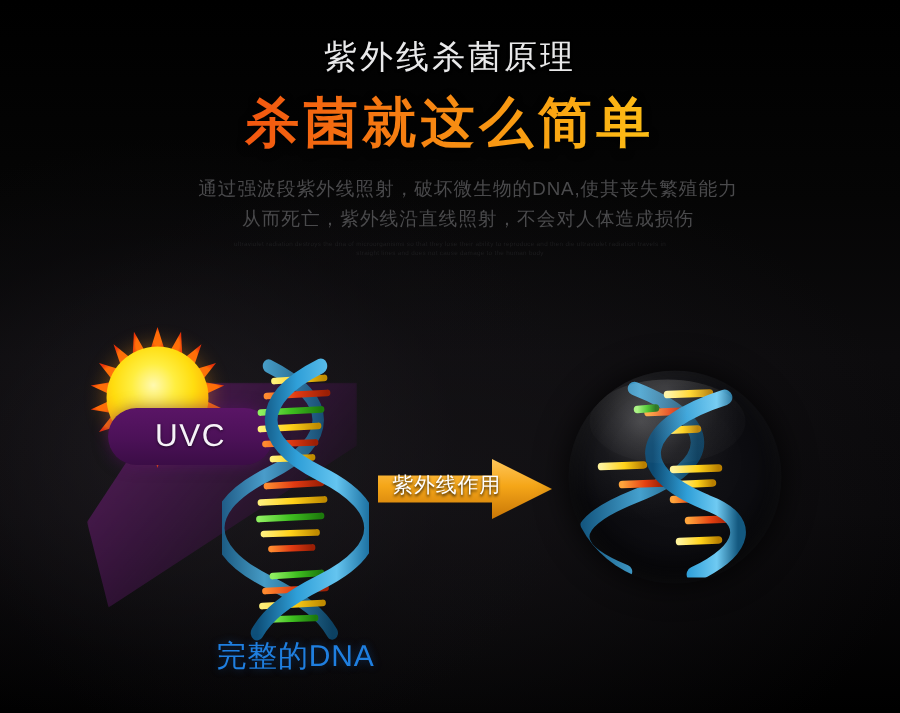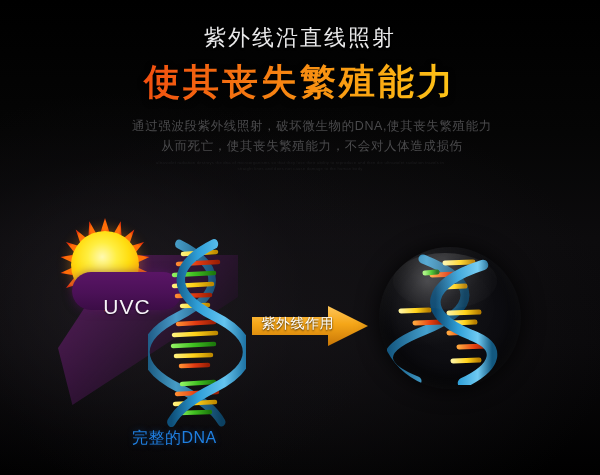--- a/index.html
+++ b/index.html
@@ -108,21 +108,21 @@
   .uvc-pill {
     position: absolute;
     left: 72px; top: 272px;
     width: 110px; height: 38px;
     border-radius: 19px;
     background: linear-gradient(180deg, #5a1566 0%, #4b1157 55%, #3b0d46 100%);
     box-shadow: 0 0 10px rgba(90,20,104,0.55);
   }
   .uvc-text {
     position: absolute;
-    left: 72px; top: 288px;
+    left: 72px; top: 272px;
     width: 110px; height: 38px;
     line-height: 38px;
     text-align: center;
     color: #f6f2f8;
     font-size: 21px;
     letter-spacing: 1px;
     text-shadow: 0 1px 2px rgba(0,0,0,0.6);
   }
 
   
@@ -176,40 +176,40 @@
   .dna-damaged {
     position: absolute;
     left: 8px; top: 4px;
     width: 126px; height: 134px;
   }
 
   
   .caption {
     position: absolute;
     color: #1f7fe0;
-    font-size: 16px;
+    font-size: 20px;
     line-height: 22px;
     letter-spacing: 0.5px;
-    text-align: left;
+    text-align: center;
     text-shadow: 0 0 6px rgba(20,90,180,0.45);
   }
   .caption-left { left: 132px; top: 427px; width: 130px; }
   .caption-right { left: 385px; top: 427px; width: 132px; }
 </style>
 </head>
 <body>
 
 <div id="page">
 
   <div class="header">
-    <div class="subtitle">紫外线沿直线照射</div>
-    <div class="main-title">使其丧失繁殖能力</div>
+    <div class="subtitle">紫外线杀菌原理</div>
+    <div class="main-title">杀菌就这么简单</div>
     <div class="desc">
       <span class="desc-line">通过强波段紫外线照射，破坏微生物的DNA,使其丧失繁殖能力</span>
-      <span class="desc-line">从而死亡，使其丧失繁殖能力，不会对人体造成损伤</span>
+      <span class="desc-line">从而死亡，紫外线沿直线照射，不会对人体造成损伤</span>
     </div>
     <div class="tiny-latin">ultraviolet radiation destroys the dna of microorganisms so that they lose their ability to reproduce and then die ultraviolet radiation travels in straight lines and does not cause damage to the human body</div>
   </div>
 
   <div class="beam-shape"></div>
 
   <div class="sun-wrap">
     <svg class="sun-rays" viewBox="0 0 94 94" xmlns="http://www.w3.org/2000/svg">
       <defs>
         <radialGradient id="rayGrad" cx="50%" cy="50%" r="50%">

